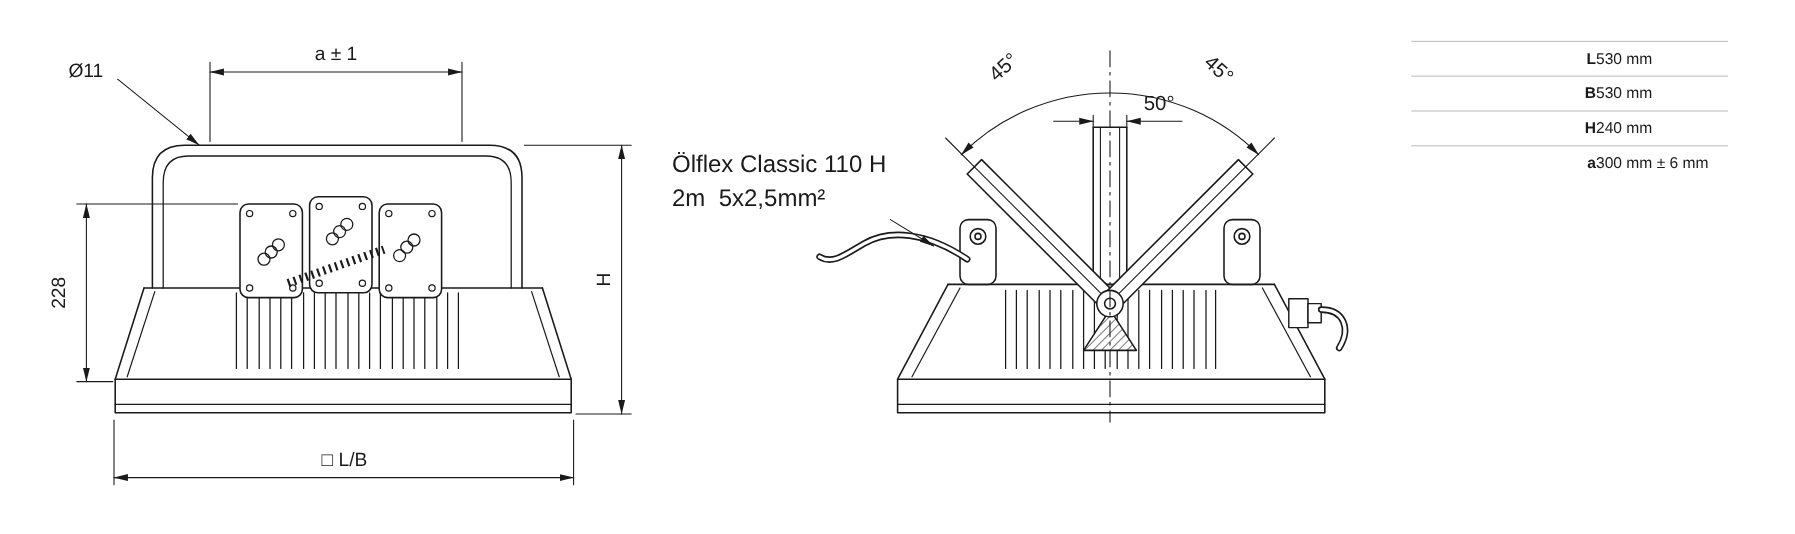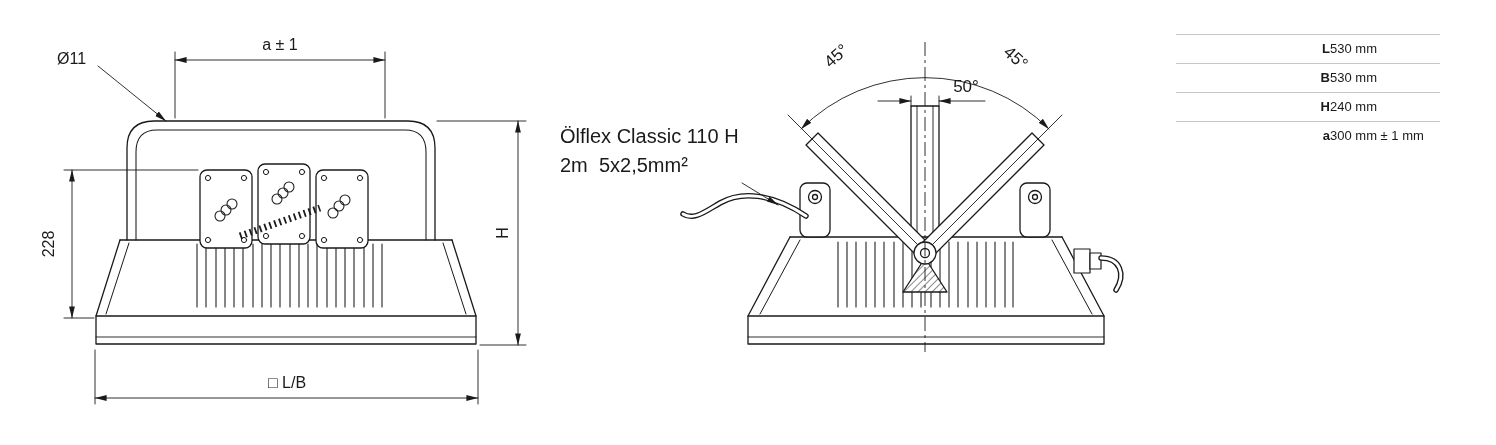--- a/index.html
+++ b/index.html
@@ -168,17 +168,17 @@
     <div class="spec-row">
       <span class="spec-key">B</span>
       <span class="spec-value">530 mm</span>
     </div>
     <div class="spec-row">
       <span class="spec-key">H</span>
       <span class="spec-value">240 mm</span>
     </div>
     <div class="spec-row">
       <span class="spec-key">a</span>
-      <span class="spec-value">300 mm ± 1 mm</span>
+      <span class="spec-value">300 mm ± 6 mm</span>
     </div>
   </div>
 
 </div>
 
 </body></html>

